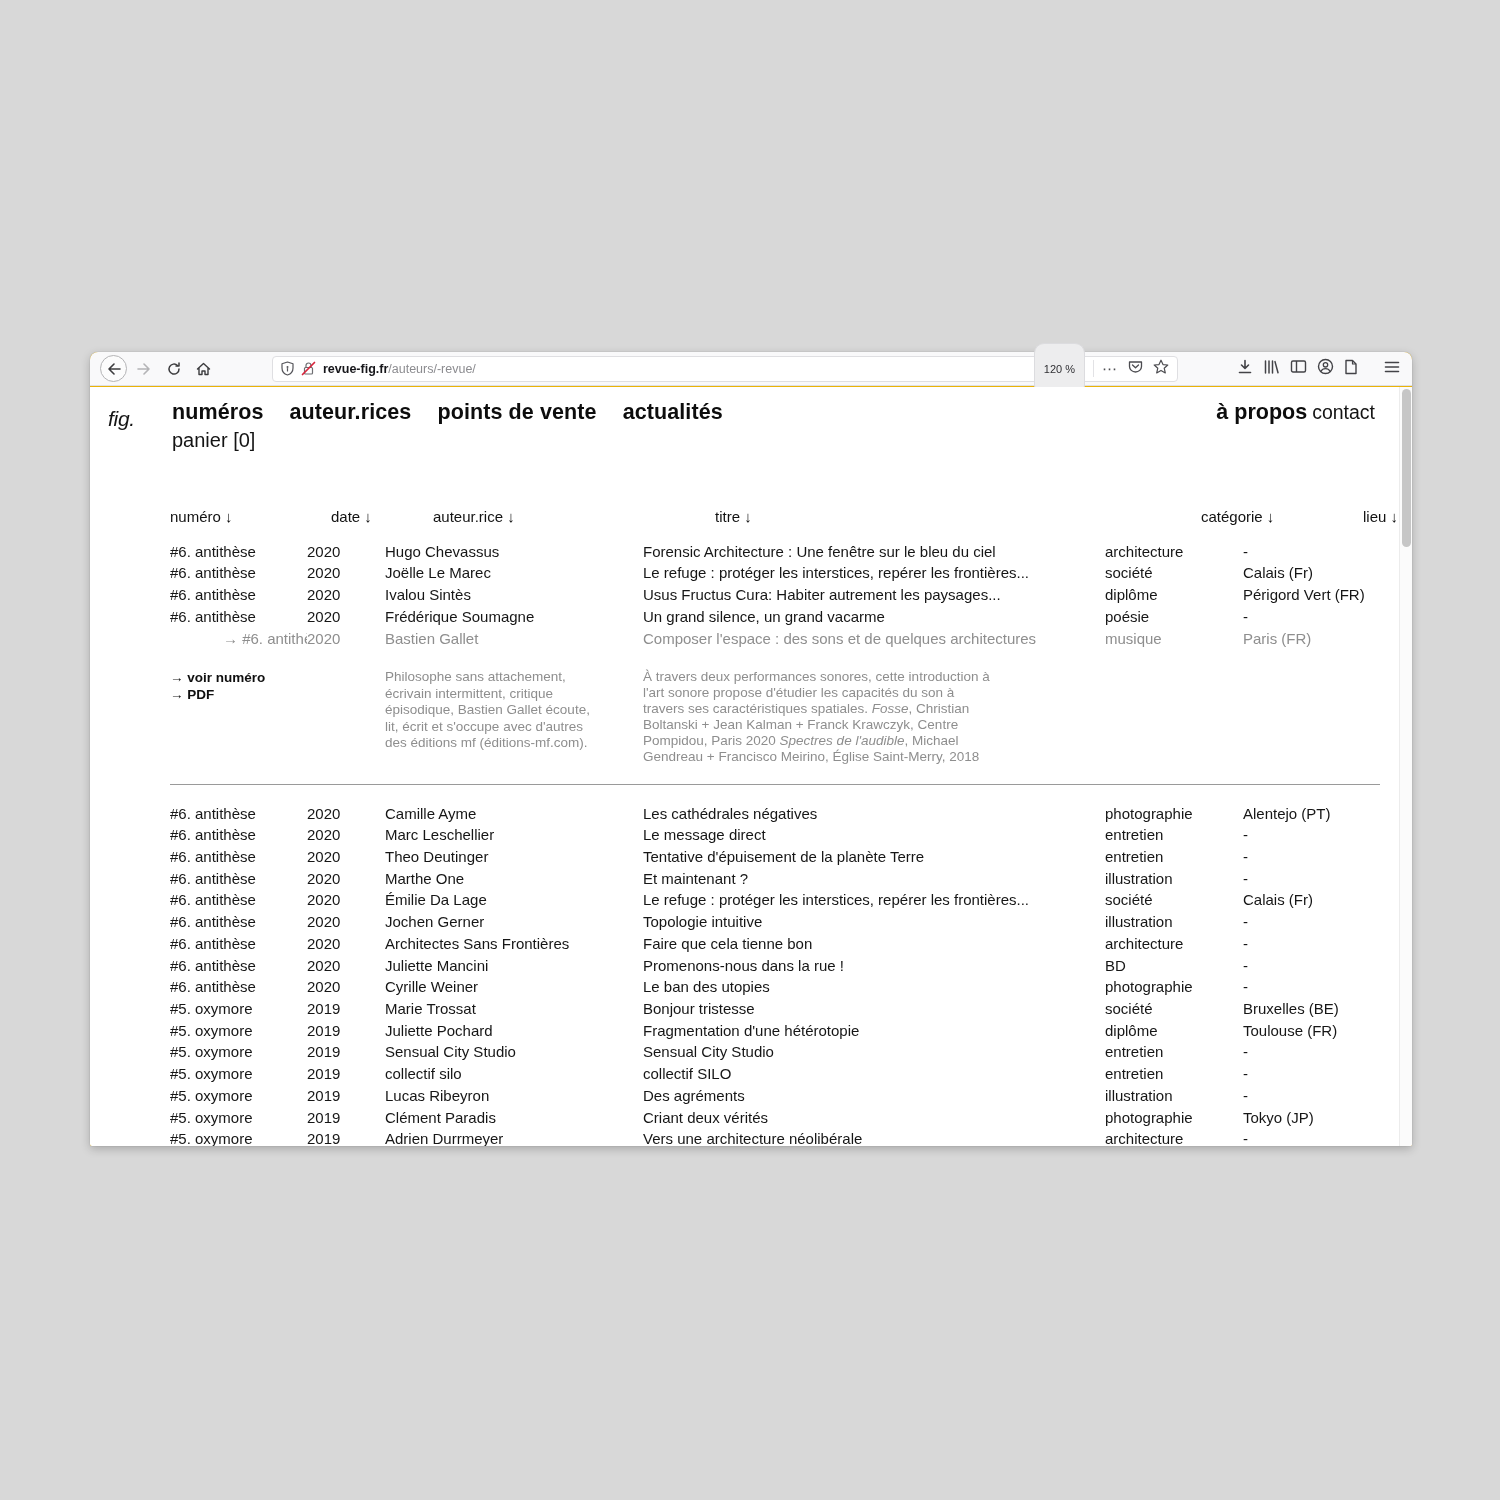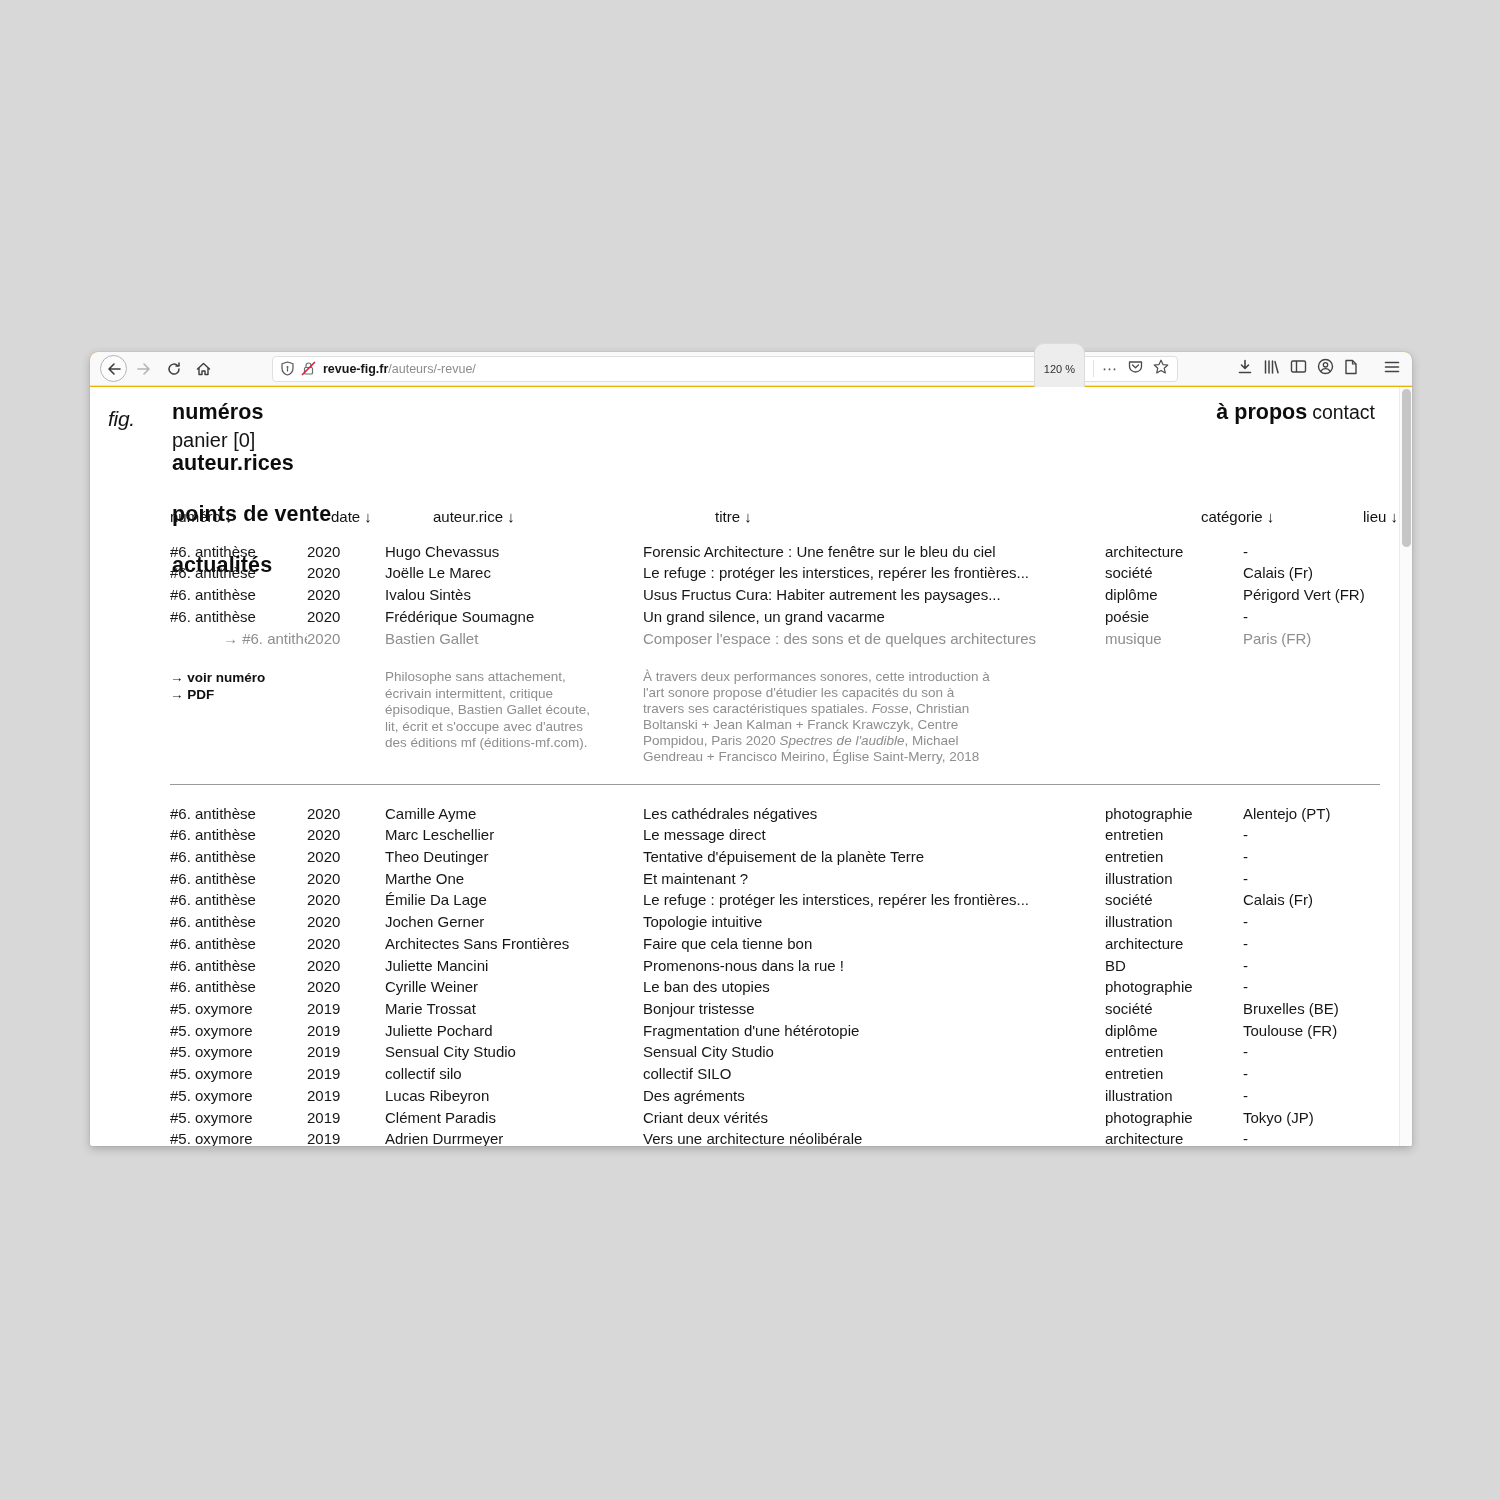--- a/index.html
+++ b/index.html
@@ -52,21 +52,21 @@
   }
   .scroll-track {
     position:absolute; top:0; right:0; bottom:0; width:13px;
     background:#fbfbfb; border-left:1px solid #ececec;
   }
   .scroll-thumb {
     position:absolute; top:2px; right:1.5px; width:9px; height:158px;
     background:#c6c6c6; border-radius:5px;
   }
   .logo { position:absolute; left:18px; top:20px; font-size:21px; color:#141414; letter-spacing:-0.3px;font-style:italic; }
-  .main-nav { position:absolute; left:82px; top:13px; display:flex; gap:26px;flex-direction:column; }
+  .main-nav { position:absolute; left:82px; top:13px; display:flex; gap:26px; }
   .main-nav .nav-item { font-weight:700; font-size:21.5px; color:#0d0d0d; letter-spacing:0.1px; white-space:nowrap; }
   .nav-right { position:absolute; right:37px; top:13px; display:flex; gap:5px; align-items:baseline; }
   .nav-right .apropos { font-weight:700; font-size:21.5px; color:#0d0d0d; }
   .nav-right .contact { font-weight:400; font-size:19.5px; color:#141414; }
   .panier { position:absolute; left:82px; top:42px; font-size:20px; color:#141414; }
   
   .datatable { position:absolute; left:80px; top:119px; width:1210px; font-size:15px; color:#161616; }
   .trow, .thead-row, .expanded {
     display:grid;
     grid-template-columns:137px 78px 258px 462px 138px 137px;

